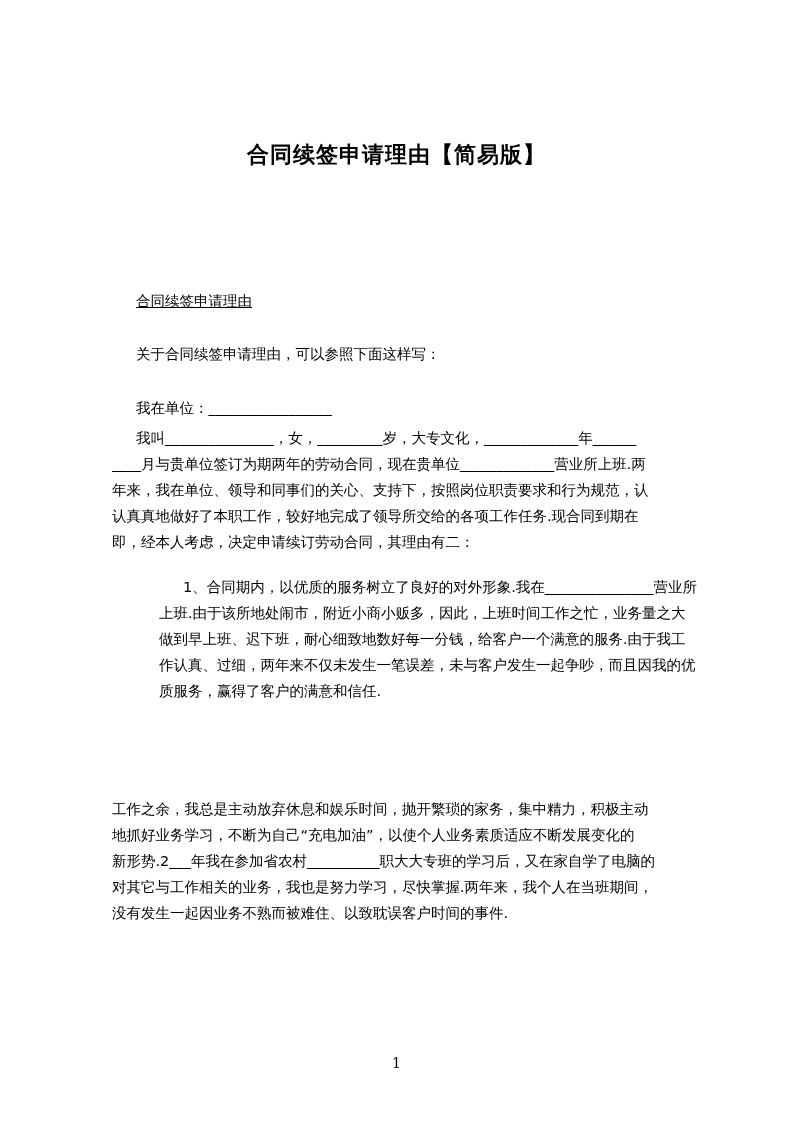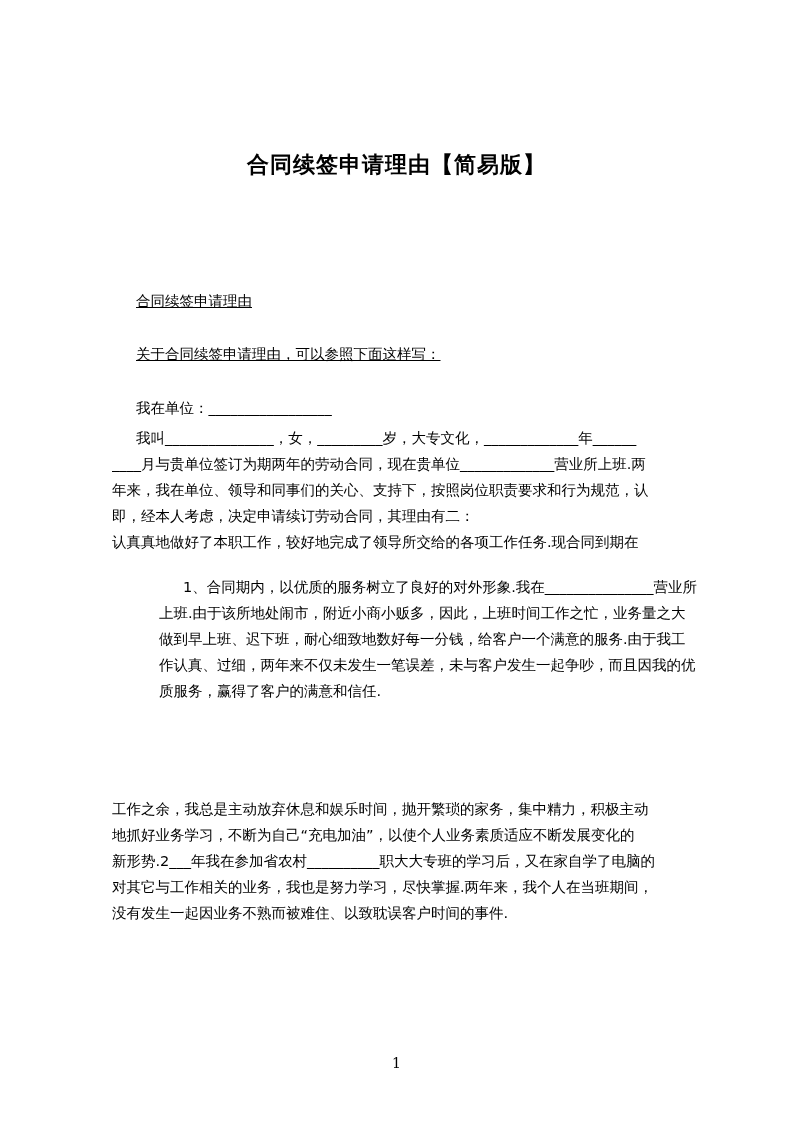--- a/index.html
+++ b/index.html
@@ -1,41 +1,41 @@
 <!DOCTYPE html>
 <html><head>
   <meta charset="utf-8">
   <style>
     html, body { margin: 0; padding: 0; background: #ffffff; }
     body { width: 793px; height: 1122px; position: relative; overflow: hidden;
            font-family: "DejaVu Sans", sans-serif; color: #000; }
     .title { position: absolute; top: 140px; left: 0; width: 793px; text-align: center;
-             font-size: 22px; font-weight: bold; letter-spacing: 1px; margin-top: 10px; }
+             font-size: 22px; font-weight: bold; letter-spacing: 1px; }
     .para { position: absolute; left: 112px; width: 590px; font-size: 14.5px; line-height: 26px;
             text-align: justify; }
     .line { white-space: nowrap; display: block; overflow: hidden; height: 26px; }
     .indent { padding-left: 24px; }
     .page-num { position: absolute; top: 1055px; left: 0; width: 793px; text-align: center;
                 font-family: "DejaVu Serif", serif; font-size: 14px; }
   </style>
 </head>
 <body>
 
 <div class="title">合同续签申请理由【简易版】</div>
 
 <div class="para indent" style="top:288px;text-decoration:underline;">合同续签申请理由</div>
-<div class="para indent" style="top:341px;text-decoration:underline;">关于合同续签申请理由，可以参照下面这样写：</div>
+<div class="para indent" style="top:341px;">关于合同续签申请理由，可以参照下面这样写：</div>
 <div class="para indent" style="top:395px;">我在单位：_________________</div>
 
 <div class="para" style="top:425px;">
   <span class="line indent">我叫_______________，女，_________岁，大专文化，_____________年______</span>
   <span class="line">____月与贵单位签订为期两年的劳动合同，现在贵单位_____________营业所上班.两</span>
   <span class="line">年来，我在单位、领导和同事们的关心、支持下，按照岗位职责要求和行为规范，认</span>
+  <span class="line">认真真地做好了本职工作，较好地完成了领导所交给的各项工作任务.现合同到期在</span>
   <span class="line">即，经本人考虑，决定申请续订劳动合同，其理由有二：</span>
-  <span class="line">认真真地做好了本职工作，较好地完成了领导所交给的各项工作任务.现合同到期在</span>
 </div>
 
 <div class="para" style="top:574px;margin-left:47px;">
   <span class="line indent">1、合同期内，以优质的服务树立了良好的对外形象.我在_______________营业所</span>
   <span class="line">上班.由于该所地处闹市，附近小商小贩多，因此，上班时间工作之忙，业务量之大</span>
   <span class="line">做到早上班、迟下班，耐心细致地数好每一分钱，给客户一个满意的服务.由于我工</span>
   <span class="line">作认真、过细，两年来不仅未发生一笔误差，未与客户发生一起争吵，而且因我的优</span>
   <span class="line">质服务，赢得了客户的满意和信任.</span>
 </div>
 

